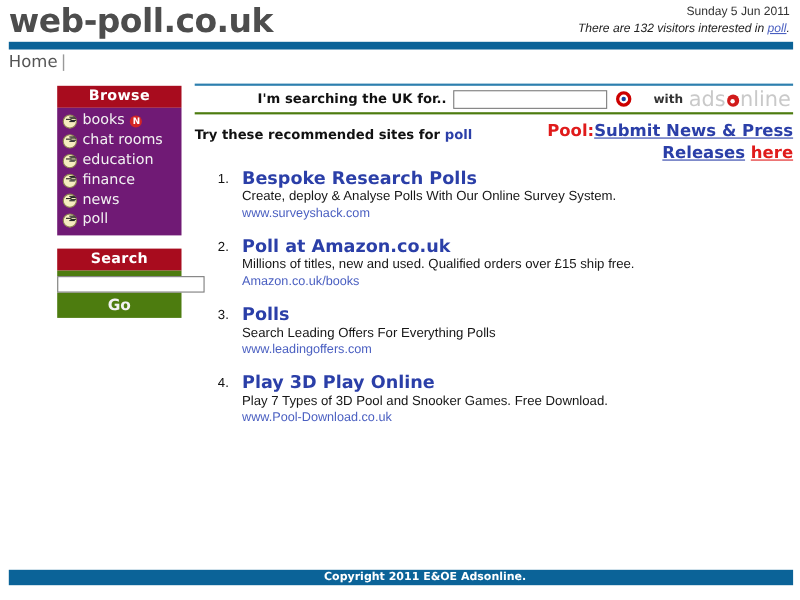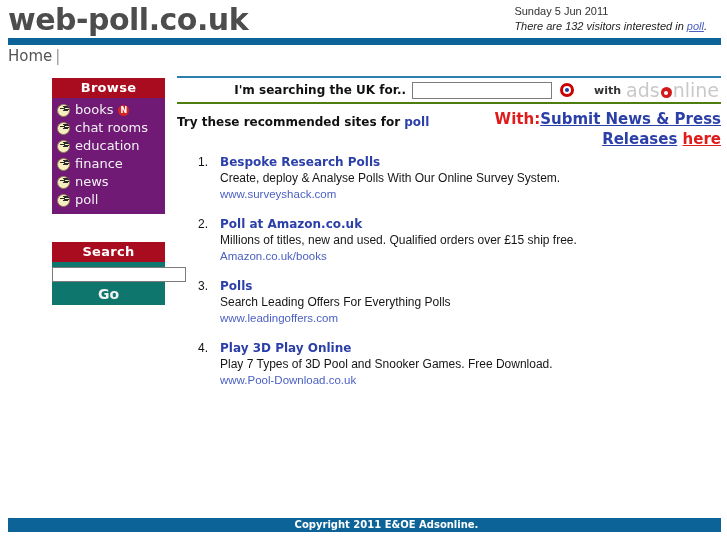--- a/index.html
+++ b/index.html
@@ -27,23 +27,23 @@
     left: 8px;
     top: 2px;
     font-size: 30px;
     font-weight: bold;
     color: #4d4d4d;
     letter-spacing: -0.5px;
     font-family: "DejaVu Sans", sans-serif;
   }
   #header-meta {
     position: absolute;
-    right: 20px;
+    right: 9px;
     top: 4px;
-    text-align: left;
+    text-align: right;
     line-height: 15px;
   }
   #header-date {
     font-size: 11px;
     color: #333333;
   }
   #header-visitors {
     font-size: 11px;
     font-style: italic;
     color: #222222;
@@ -79,21 +79,21 @@
     margin-left: 3px;
   }
 
   
   #sidebar {
     position: absolute;
     left: 8px;
     top: 78px;
     width: 157px;
   }
-  .panel { margin-bottom: 28px; padding-left: 44px; }
+  .panel { margin-bottom: 12px; padding-left: 44px; }
   .panel-head {
     background: #a80c1e;
     color: #ffffff;
     font-weight: bold;
     font-size: 13px;
     text-align: center;
     padding: 2px 0 3px 0;
     font-family: "DejaVu Sans", sans-serif;
     letter-spacing: 0.3px;
   }
@@ -142,21 +142,21 @@
     color: #ffffff;
     font-size: 8px;
     font-weight: bold;
     line-height: 11px;
     text-align: center;
     margin-left: 5px;
     font-family: "DejaVu Sans", sans-serif;
     vertical-align: middle;
   }
   .search-body {
-    background: #0f766e;
+    background: #4d7c0f;
     padding: 5px 0 3px 0;
     text-align: center;
   }
   #sidebar-search-input {
     width: 134px;
     height: 15px;
     border: 1px solid #7c7c7c;
     background: #ffffff;
     font-size: 12px;
     padding: 0 2px;
@@ -305,21 +305,21 @@
     line-height: 14px;
   }
   .result .num {
     position: absolute;
     left: 0;
     top: 0;
     font-size: 12px;
     color: #111111;
   }
   .result .title {
-    font-size: 12px;
+    font-size: 16px;
     font-weight: bold;
     color: #2b3fa8;
     text-decoration: none;
     display: block;
     margin-bottom: 2px;
     font-family: "DejaVu Sans", sans-serif;
   }
   .result .desc {
     font-size: 12px;
     color: #161616;
@@ -421,21 +421,21 @@
   <div id="searchbar">
     <span id="searchbar-label">I'm searching the UK for..</span>
     <input id="main-search-input" type="text" placeholder="" style="">
     <span id="radio-ico"></span>
     <span id="with-text">with</span>
     <span id="brand-logo"><span>ads</span><span class="dot-o"></span><span>nline</span></span>
   </div>
 
   <div id="subhead-row">
     <div id="try-line"><span>Try these recommended sites for </span><span class="kw">poll</span></div>
-    <div id="promo"><span class="red">With:</span><a href="#" class="blue">Submit News &amp; Press Releases</a> <a href="#" class="red">here</a></div>
+    <div id="promo"><span class="red">Pool:</span><a href="#" class="blue">Submit News &amp; Press Releases</a> <a href="#" class="red">here</a></div>
   </div>
 
   <div id="results">
 
     <div class="result">
       <span class="num">1.</span>
       <a href="#" class="title">Bespoke Research Polls</a>
       <span class="desc">Create, deploy &amp; Analyse Polls With Our Online Survey System.</span>
       <a href="#" class="url">www.surveyshack.com</a>
     </div>

